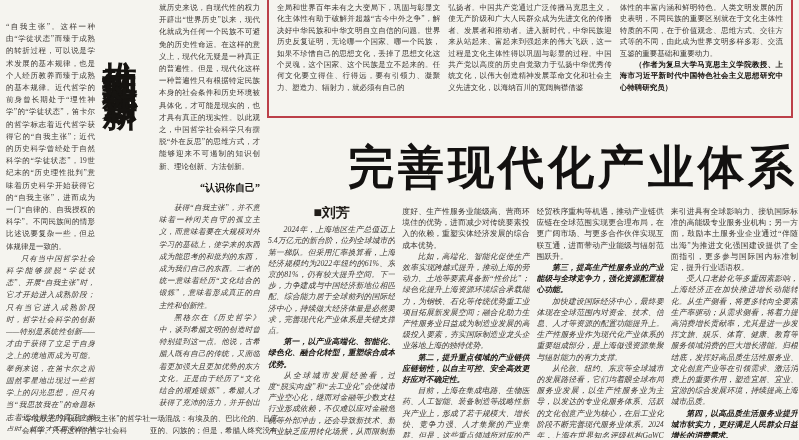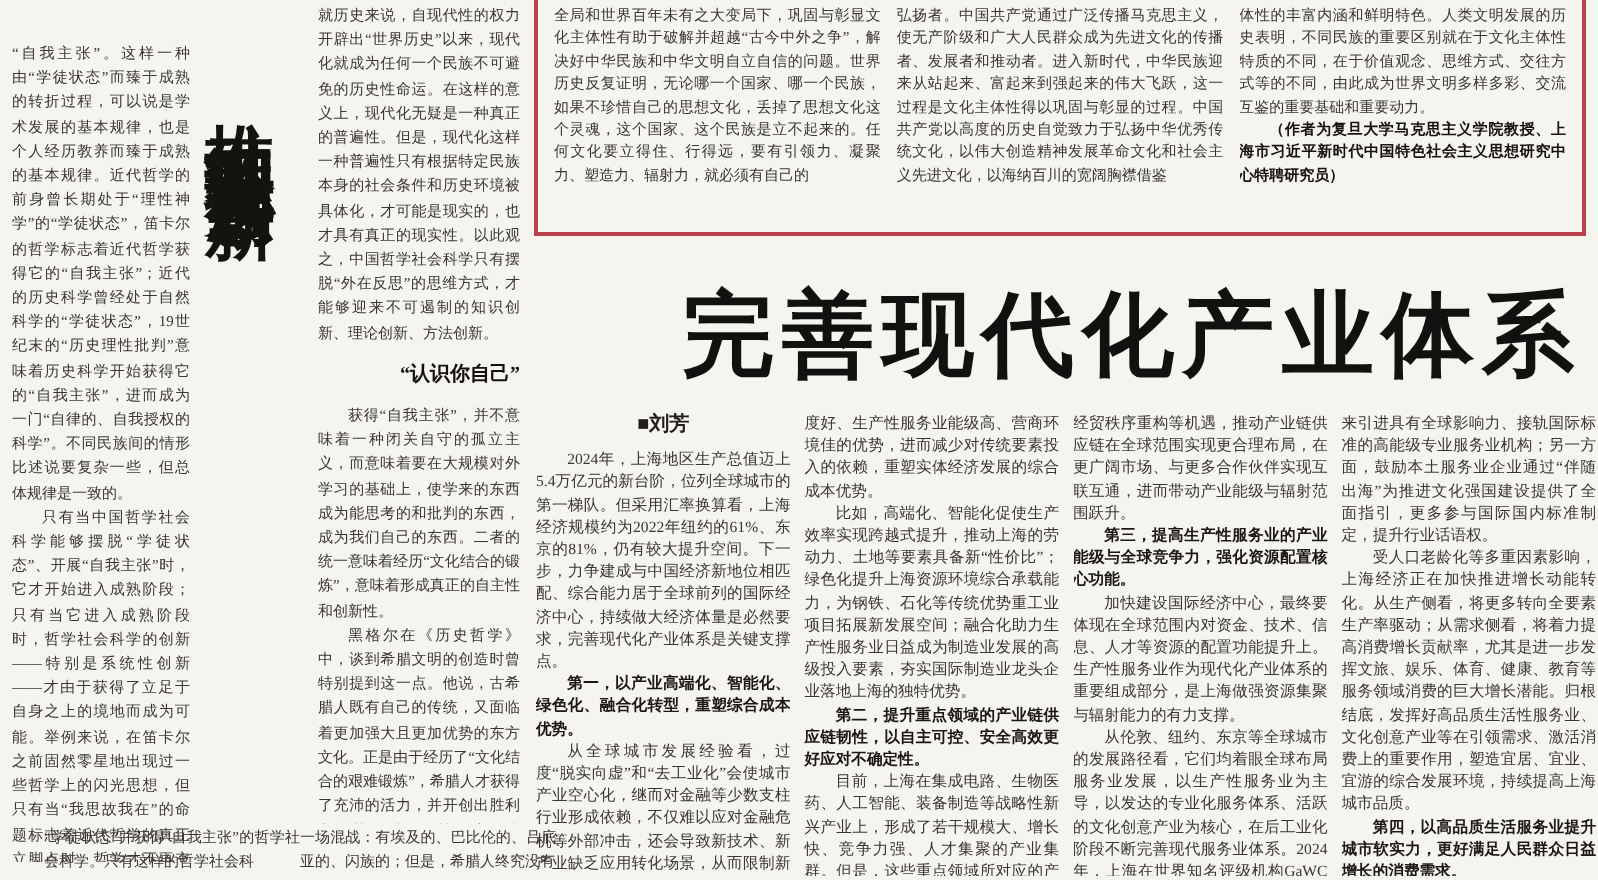--- a/index.html
+++ b/index.html
@@ -17,34 +17,34 @@
            font-size:7.5px; line-height:12.2px; text-align:justify;margin-top:19px; }
   .col-b { position:absolute; left:159px; top:2px; width:101px; height:410px; overflow:hidden;
            font-size:7.5px; line-height:12.2px; text-align:justify; }
   .vert-headline { position:absolute; left:94px; top:34px; width:50px; height:382px;
            writing-mode:vertical-rl; text-orientation:upright;
            font-size:35px; font-weight:700; color:#151310; letter-spacing:3.5px; line-height:50px; }
   .left-bottom { position:absolute; left:22px; top:413px; width:256px; height:27px;
            display:flex; gap:0; font-size:7.5px; line-height:12.2px; text-align:justify; }
   .left-bottom > div { flex:1; overflow:hidden; }
   .subhead { text-align:right; font-weight:700; color:#14110e; font-size:10px; margin:9px 0 8px; }
-  p.ind { text-indent:2em; }
+  p.ind { text-indent:2em;font-style:italic; }
   
   .red-box { position:absolute; left:267px; top:-6px; width:526px; height:124px;
            border:2px solid #bc4049; padding:6px 8px 4px; }
   .red-box .cols { display:flex; gap:8px; height:100%; }
   .red-box .bcol { flex:1; overflow:hidden; font-size:7.5px; line-height:11.4px; text-align:justify; }
   .credit { font-weight:700; color:#17130f; text-indent:2em; }
   
   .main-article { position:absolute; left:268px; top:136px; width:530px; height:304px; }
-  .main-headline { height:64px; line-height:64px; padding-left:66px; text-align:center;
+  .main-headline { height:64px; line-height:64px; padding-left:66px; text-align:right;
            font-size:46px; font-weight:700; letter-spacing:4px; color:#131110; white-space:nowrap; }
   .main-cols { display:flex; gap:7px; margin-top:6px; height:232px; }
   .mcol { flex:1; overflow:hidden; font-size:7.8px; line-height:11.2px; text-align:justify; }
-  .byline { text-align:center; font-weight:700; font-size:10px; color:#211d19; margin:1px 0 6px; }
+  .byline { text-align:center; font-weight:700; font-size:14px; color:#211d19; margin:1px 0 6px; }
   .em { font-weight:700; color:#1c1814; }
 </style>
 </head>
 <body>
 
 <section class="left-article">
   <div class="col-a">
     <p>“自我主张”。这样一种由“学徒状态”而臻于成熟的转折过程，可以说是学术发展的基本规律，也是个人经历教养而臻于成熟的基本规律。近代哲学的前身曾长期处于“理性神学”的“学徒状态”，笛卡尔的哲学标志着近代哲学获得它的“自我主张”；近代的历史科学曾经处于自然科学的“学徒状态”，19世纪末的“历史理性批判”意味着历史科学开始获得它的“自我主张”，进而成为一门“自律的、自我授权的科学”。不同民族间的情形比述说要复杂一些，但总体规律是一致的。</p>
     <p class="ind">只有当中国哲学社会科学能够摆脱“学徒状态”、开展“自我主张”时，它才开始进入成熟阶段；只有当它进入成熟阶段时，哲学社会科学的创新——特别是系统性创新——才由于获得了立足于自身之上的境地而成为可能。举例来说，在笛卡尔之前固然零星地出现过一些哲学上的闪光思想，但只有当“我思故我在”的命题标志着近代哲学的真正立脚点时，哲学才不再充任“神学的婢女”，哲学作为“思想之事”回到了思想本身的出发点上，并由此开展出广泛的知识创新、理论创新、方法创新。</p>
 

